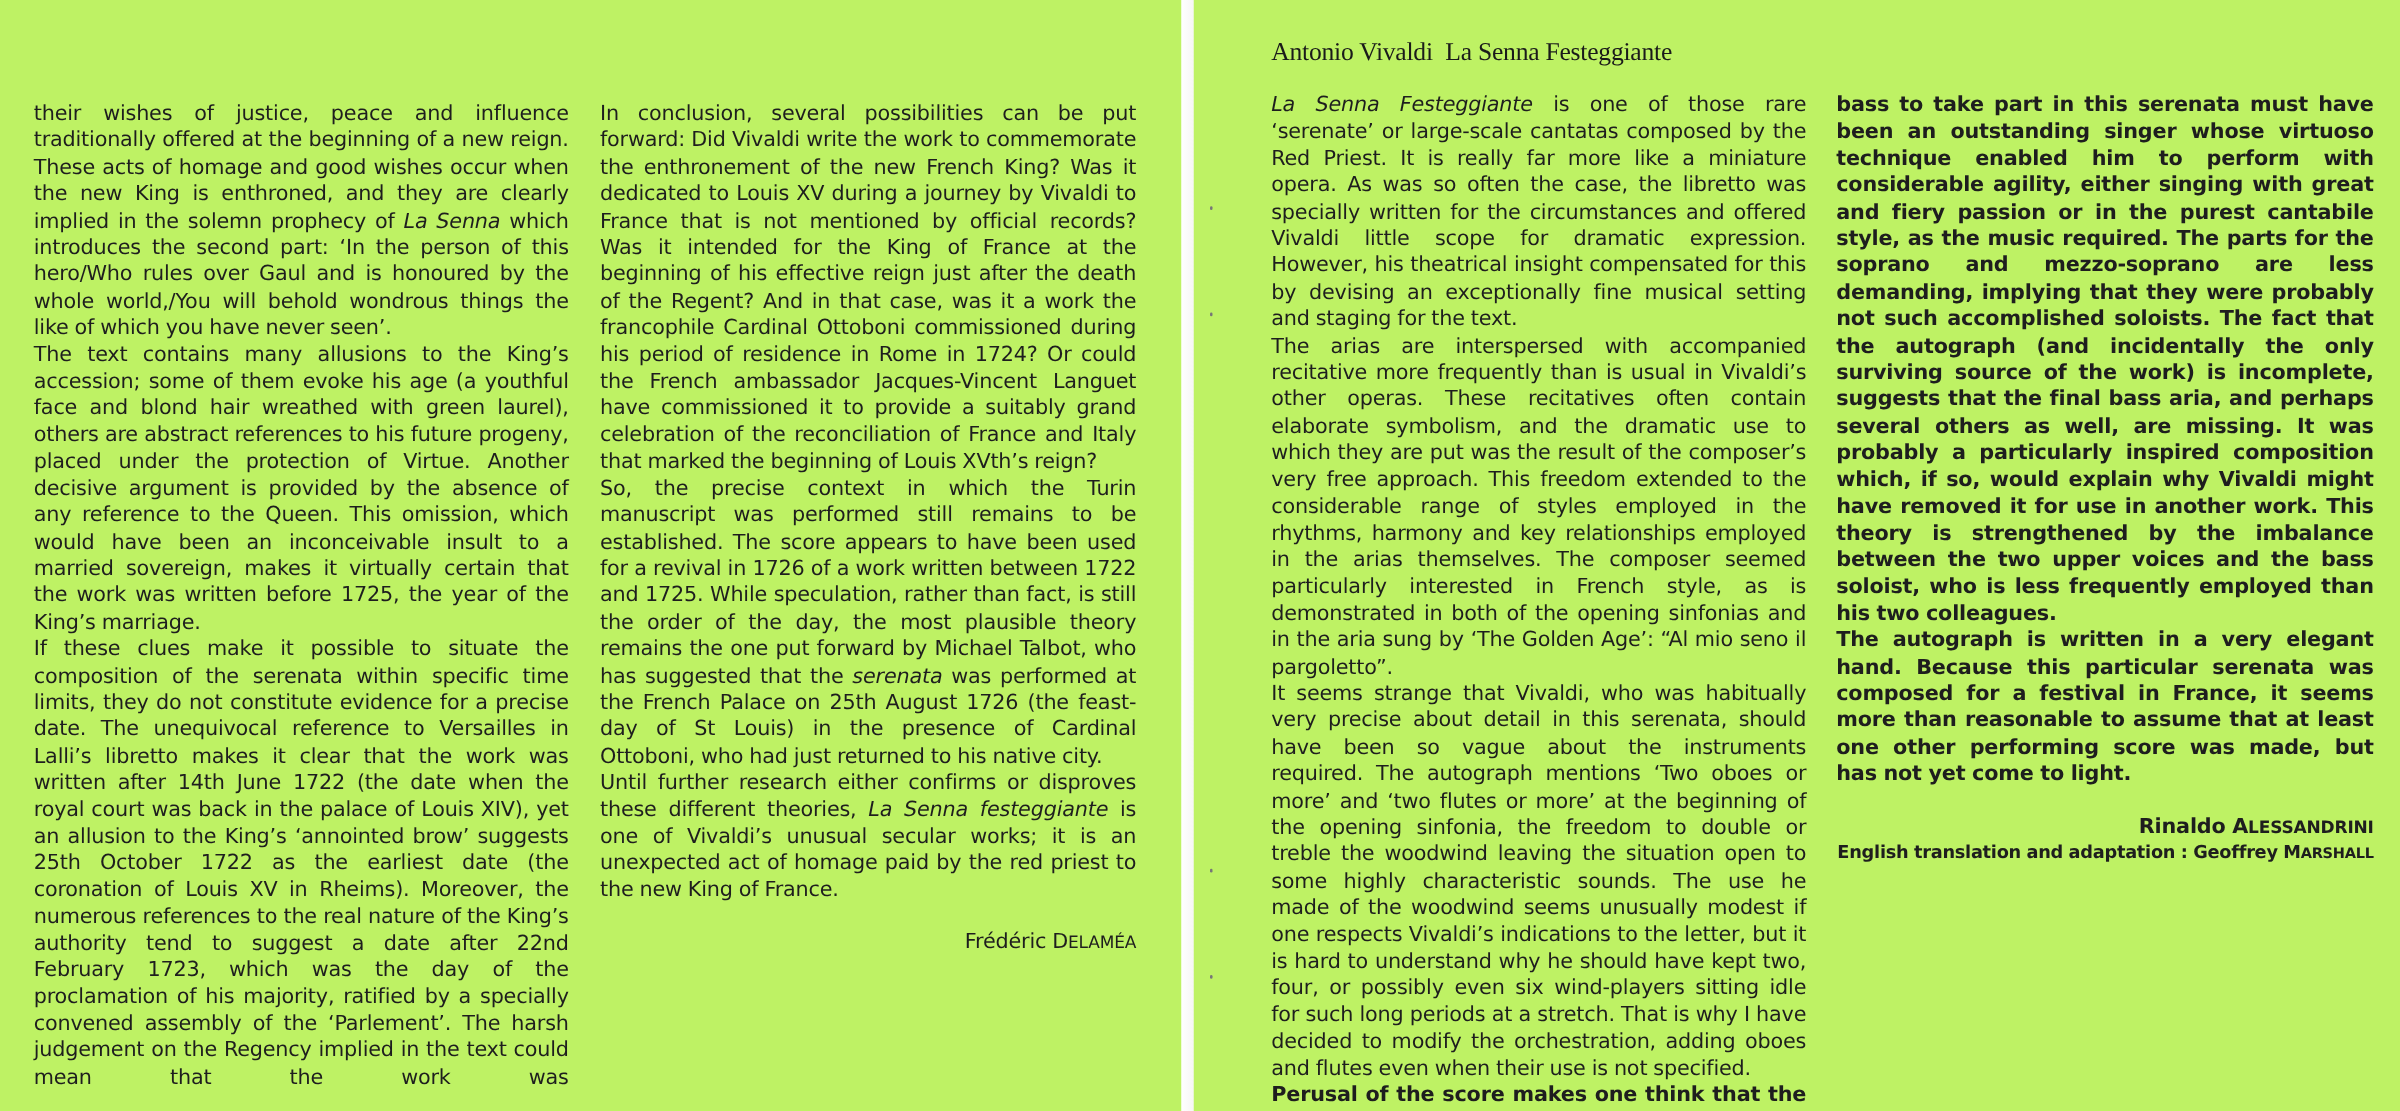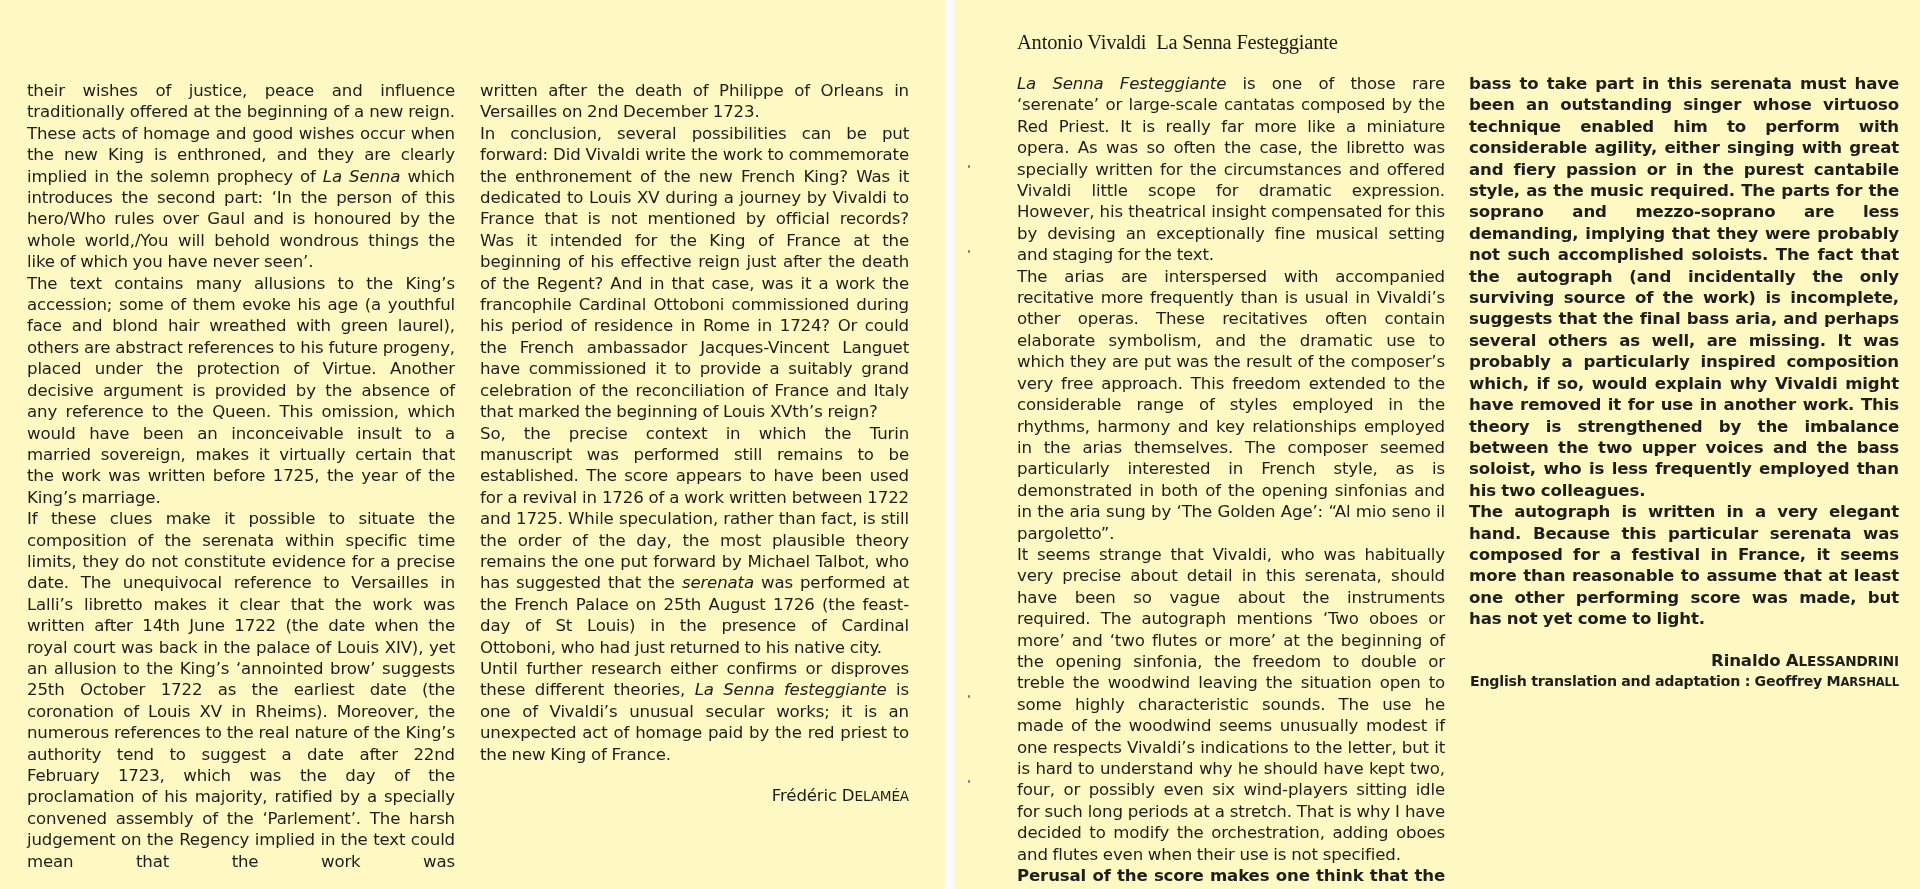--- a/index.html
+++ b/index.html
@@ -12,21 +12,21 @@
   }
   body {
     position: relative;
     font-family: "DejaVu Sans", "Liberation Sans", sans-serif;
     color: #1e1e1e;
   }
   .page {
     position: absolute;
     top: 0;
     height: 889px;
-    background: #fef9c3;
+    background: #bef264;
   }
   .page-left { left: 0; width: 955px; }
   .page-right { left: 955px; width: 965px; }
   .gutter {
     position: absolute;
     left: 945px;
     top: 0;
     width: 20px;
     height: 889px;
     background: linear-gradient(to right, #ffffff, #f6f6f6 50%, #ffffff);
@@ -90,21 +90,20 @@
 
   <div class="col col-l1">
     <p>
       <span>their wishes of justice, peace and influence traditionally offered at the beginning of a new reign. These acts of homage and good wishes occur when the new King is enthroned, and they are clearly implied in the solemn prophecy of </span><em>La Senna</em><span> which introduces the second part:  ‘In the person of this hero/Who rules over Gaul and is honoured by the whole world,/You will behold wondrous things the like of which you have never seen’.</span>
     </p>
     <p>The text contains many allusions to the King’s accession; some of them evoke his age (a youthful face and blond hair wreathed with green laurel), others are abstract references to his future progeny, placed under the protection of Virtue. Another decisive argument is provided by the absence of any reference to the Queen. This omission, which would have been an inconceivable insult to a married sovereign, makes it virtually certain that the work was written before 1725, the year of the King’s marriage.</p>
     <p style="text-align-last: justify;">If these clues make it possible to situate the composition of the serenata within specific time limits, they do not constitute evidence for a precise date. The unequivocal reference to Versailles in Lalli’s libretto makes it clear that the work was written after 14th June 1722 (the date when the royal court was back in the palace of Louis XIV), yet an allusion to the King’s ‘annointed brow’ suggests 25th October 1722 as the earliest date (the coronation of Louis XV in Rheims). Moreover, the numerous references to the real nature of the King’s authority tend to suggest a date after 22nd February 1723, which was the day of the proclamation of his majority, ratified by a specially convened assembly of the ‘Parlement’. The harsh judgement on the Regency implied in the text could mean that the work was</p>
   </div>
 
   <div class="col col-l2">
-    <p>written after the death of Philippe of Orleans in Versailles on 2nd December 1723.</p>
     <p>In conclusion, several possibilities can be put forward: Did Vivaldi write the work to commemorate the enthronement of the new French King? Was it dedicated to Louis XV during a journey by Vivaldi to France that is not mentioned by official records? Was it intended for the King of France at the beginning of his effective reign just after the death of the Regent? And in that case, was it a work the francophile Cardinal Ottoboni commissioned during his period of residence in Rome in 1724? Or could the French ambassador Jacques-Vincent Languet have commissioned it to provide a suitably grand celebration of the reconciliation of France and Italy that marked the beginning of Louis XVth’s reign?</p>
     <p>
       <span>So, the precise context in which the Turin manuscript was performed still remains to be established. The score appears to have been used for a revival in 1726 of a work written between 1722 and 1725. While speculation, rather than fact, is still the order of the day, the most plausible theory remains the one put forward by Michael Talbot, who has suggested that the </span><em>serenata</em><span> was performed at the French Palace on 25th August 1726 (the feast-day of St Louis) in the presence of Cardinal Ottoboni, who had just returned to his native city.</span>
     </p>
     <p>
       <span>Until further research either confirms or disproves these different theories, </span><em>La Senna festeggiante</em><span> is one of Vivaldi’s unusual secular works; it is an unexpected act of homage paid by the red priest to the new King of France.</span>
     </p>
 
     <div class="signature">
       <span>Frédéric </span><span>D</span><span class="sc-small">elaméa</span>

